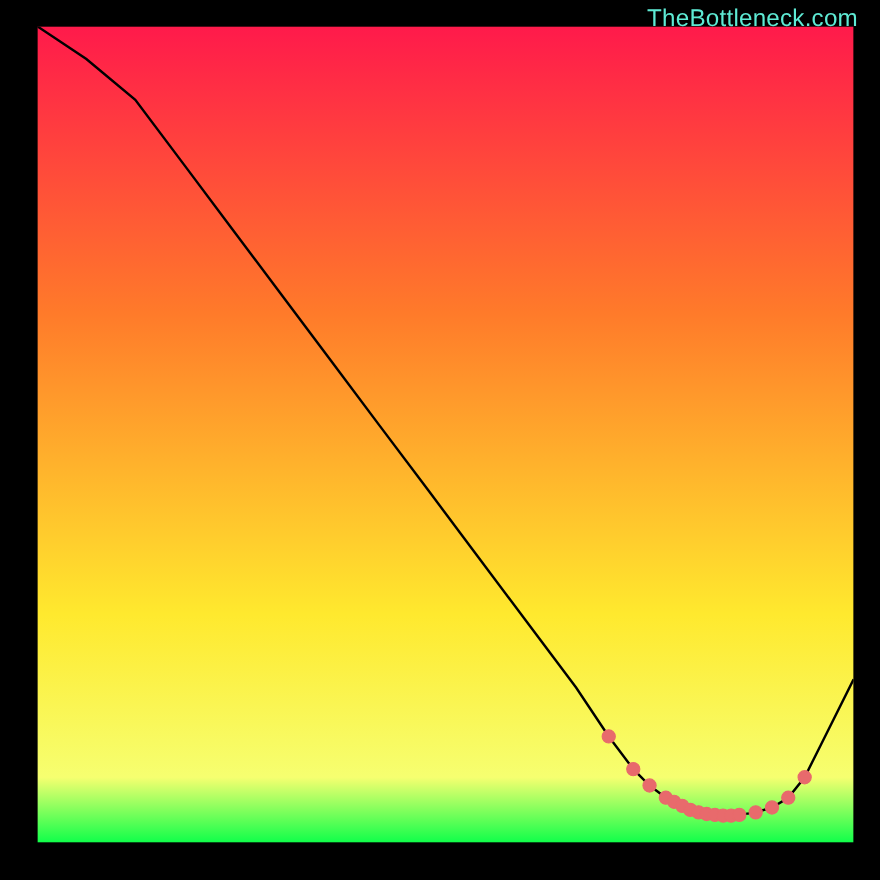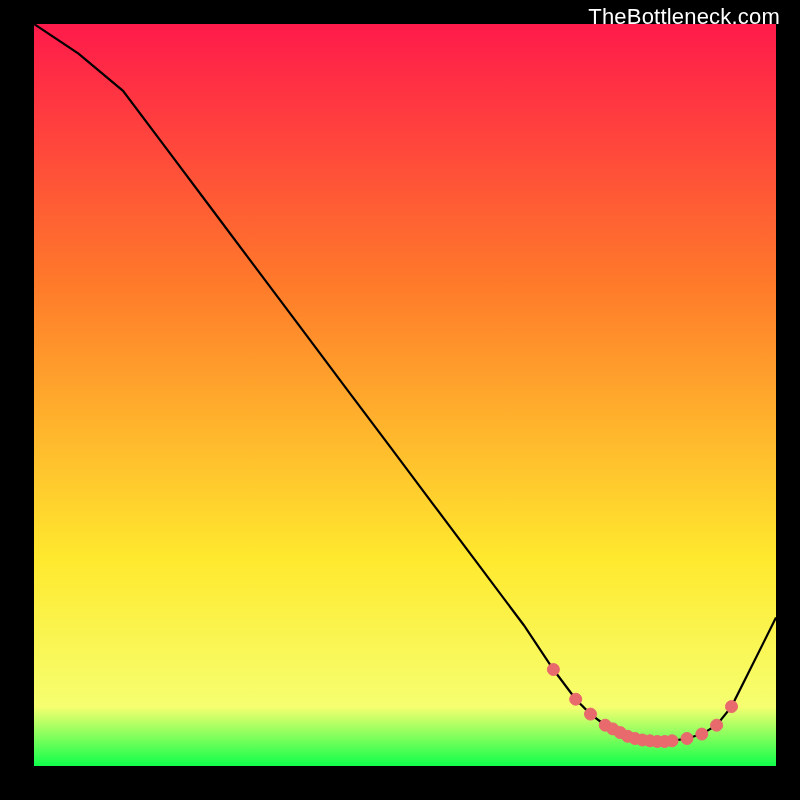--- a/index.html
+++ b/index.html
@@ -23,21 +23,21 @@
     position: absolute;
     left: 0;
     top: 0;
     width: 742px;
     height: 742px;
   }
   .watermark {
     position: absolute;
     top: 4px;
     right: 20px;
-    color: #ffffff;
+    color: #5eead4;
     font-size: 22px;
     font-weight: 500;
     letter-spacing: 0.2px;
     font-family: Arial, Helvetica, sans-serif;
   }
   svg { display: block; }
 </style>
 </head>
 <body>
 

